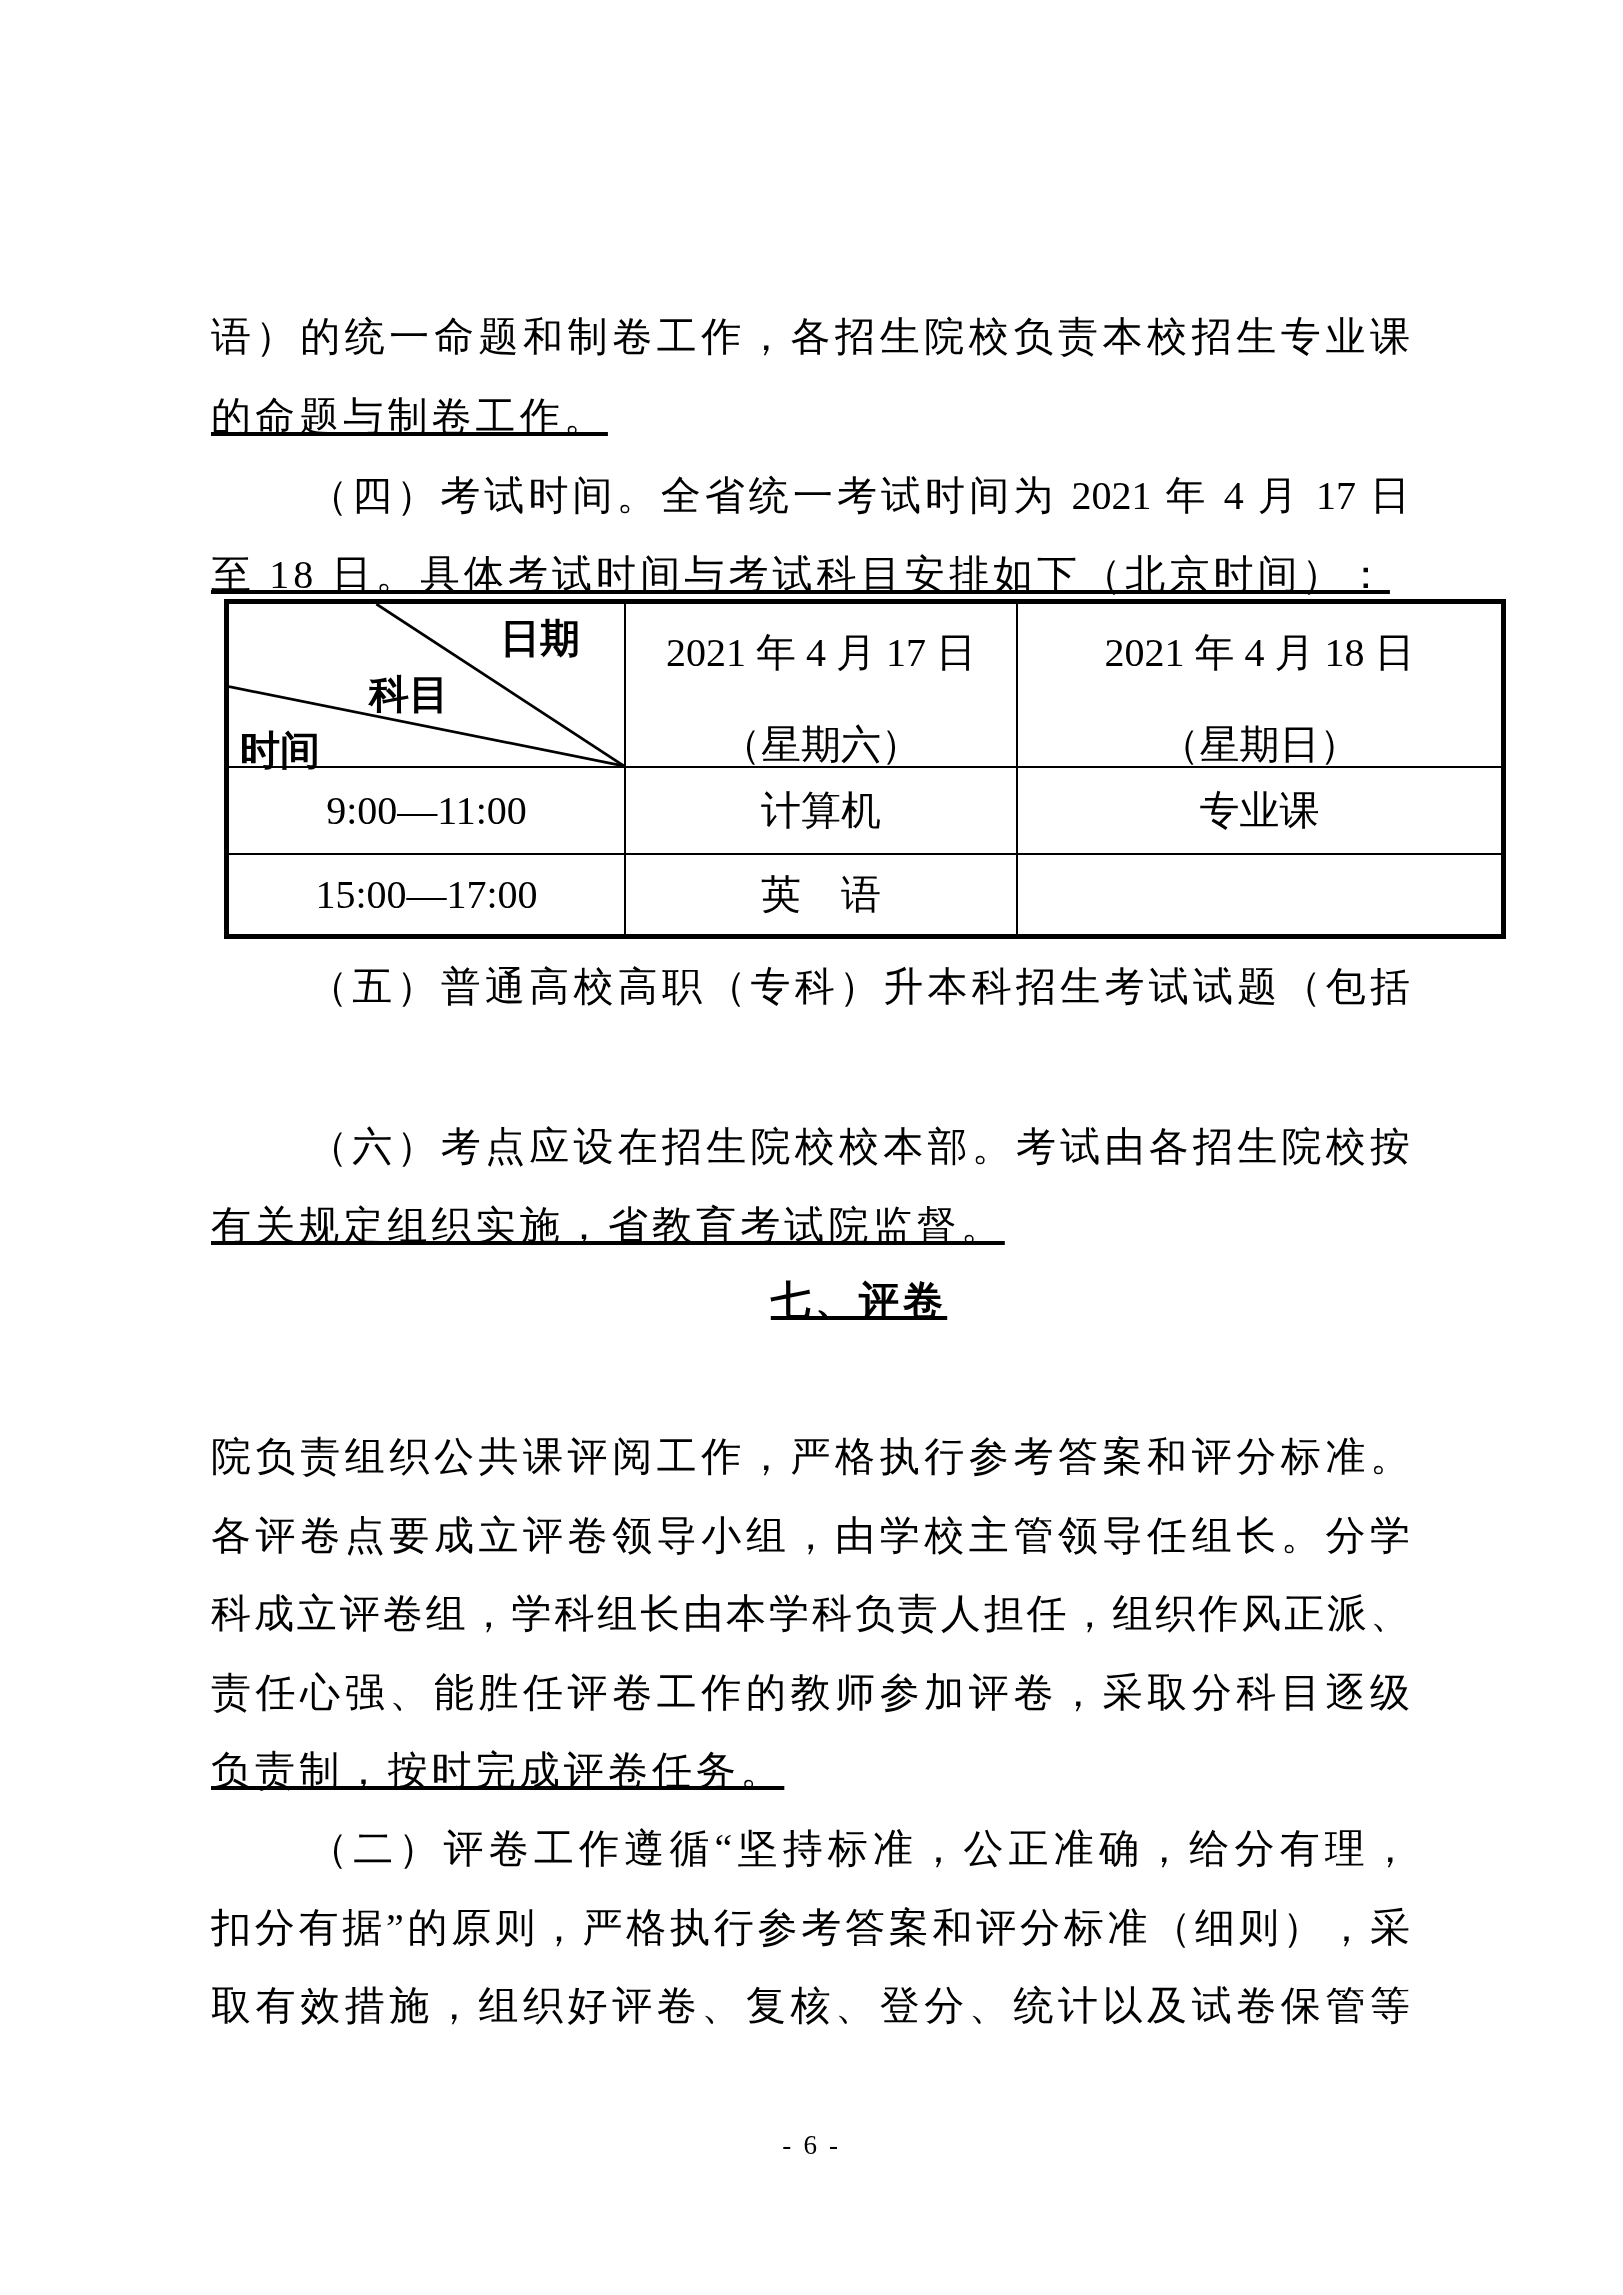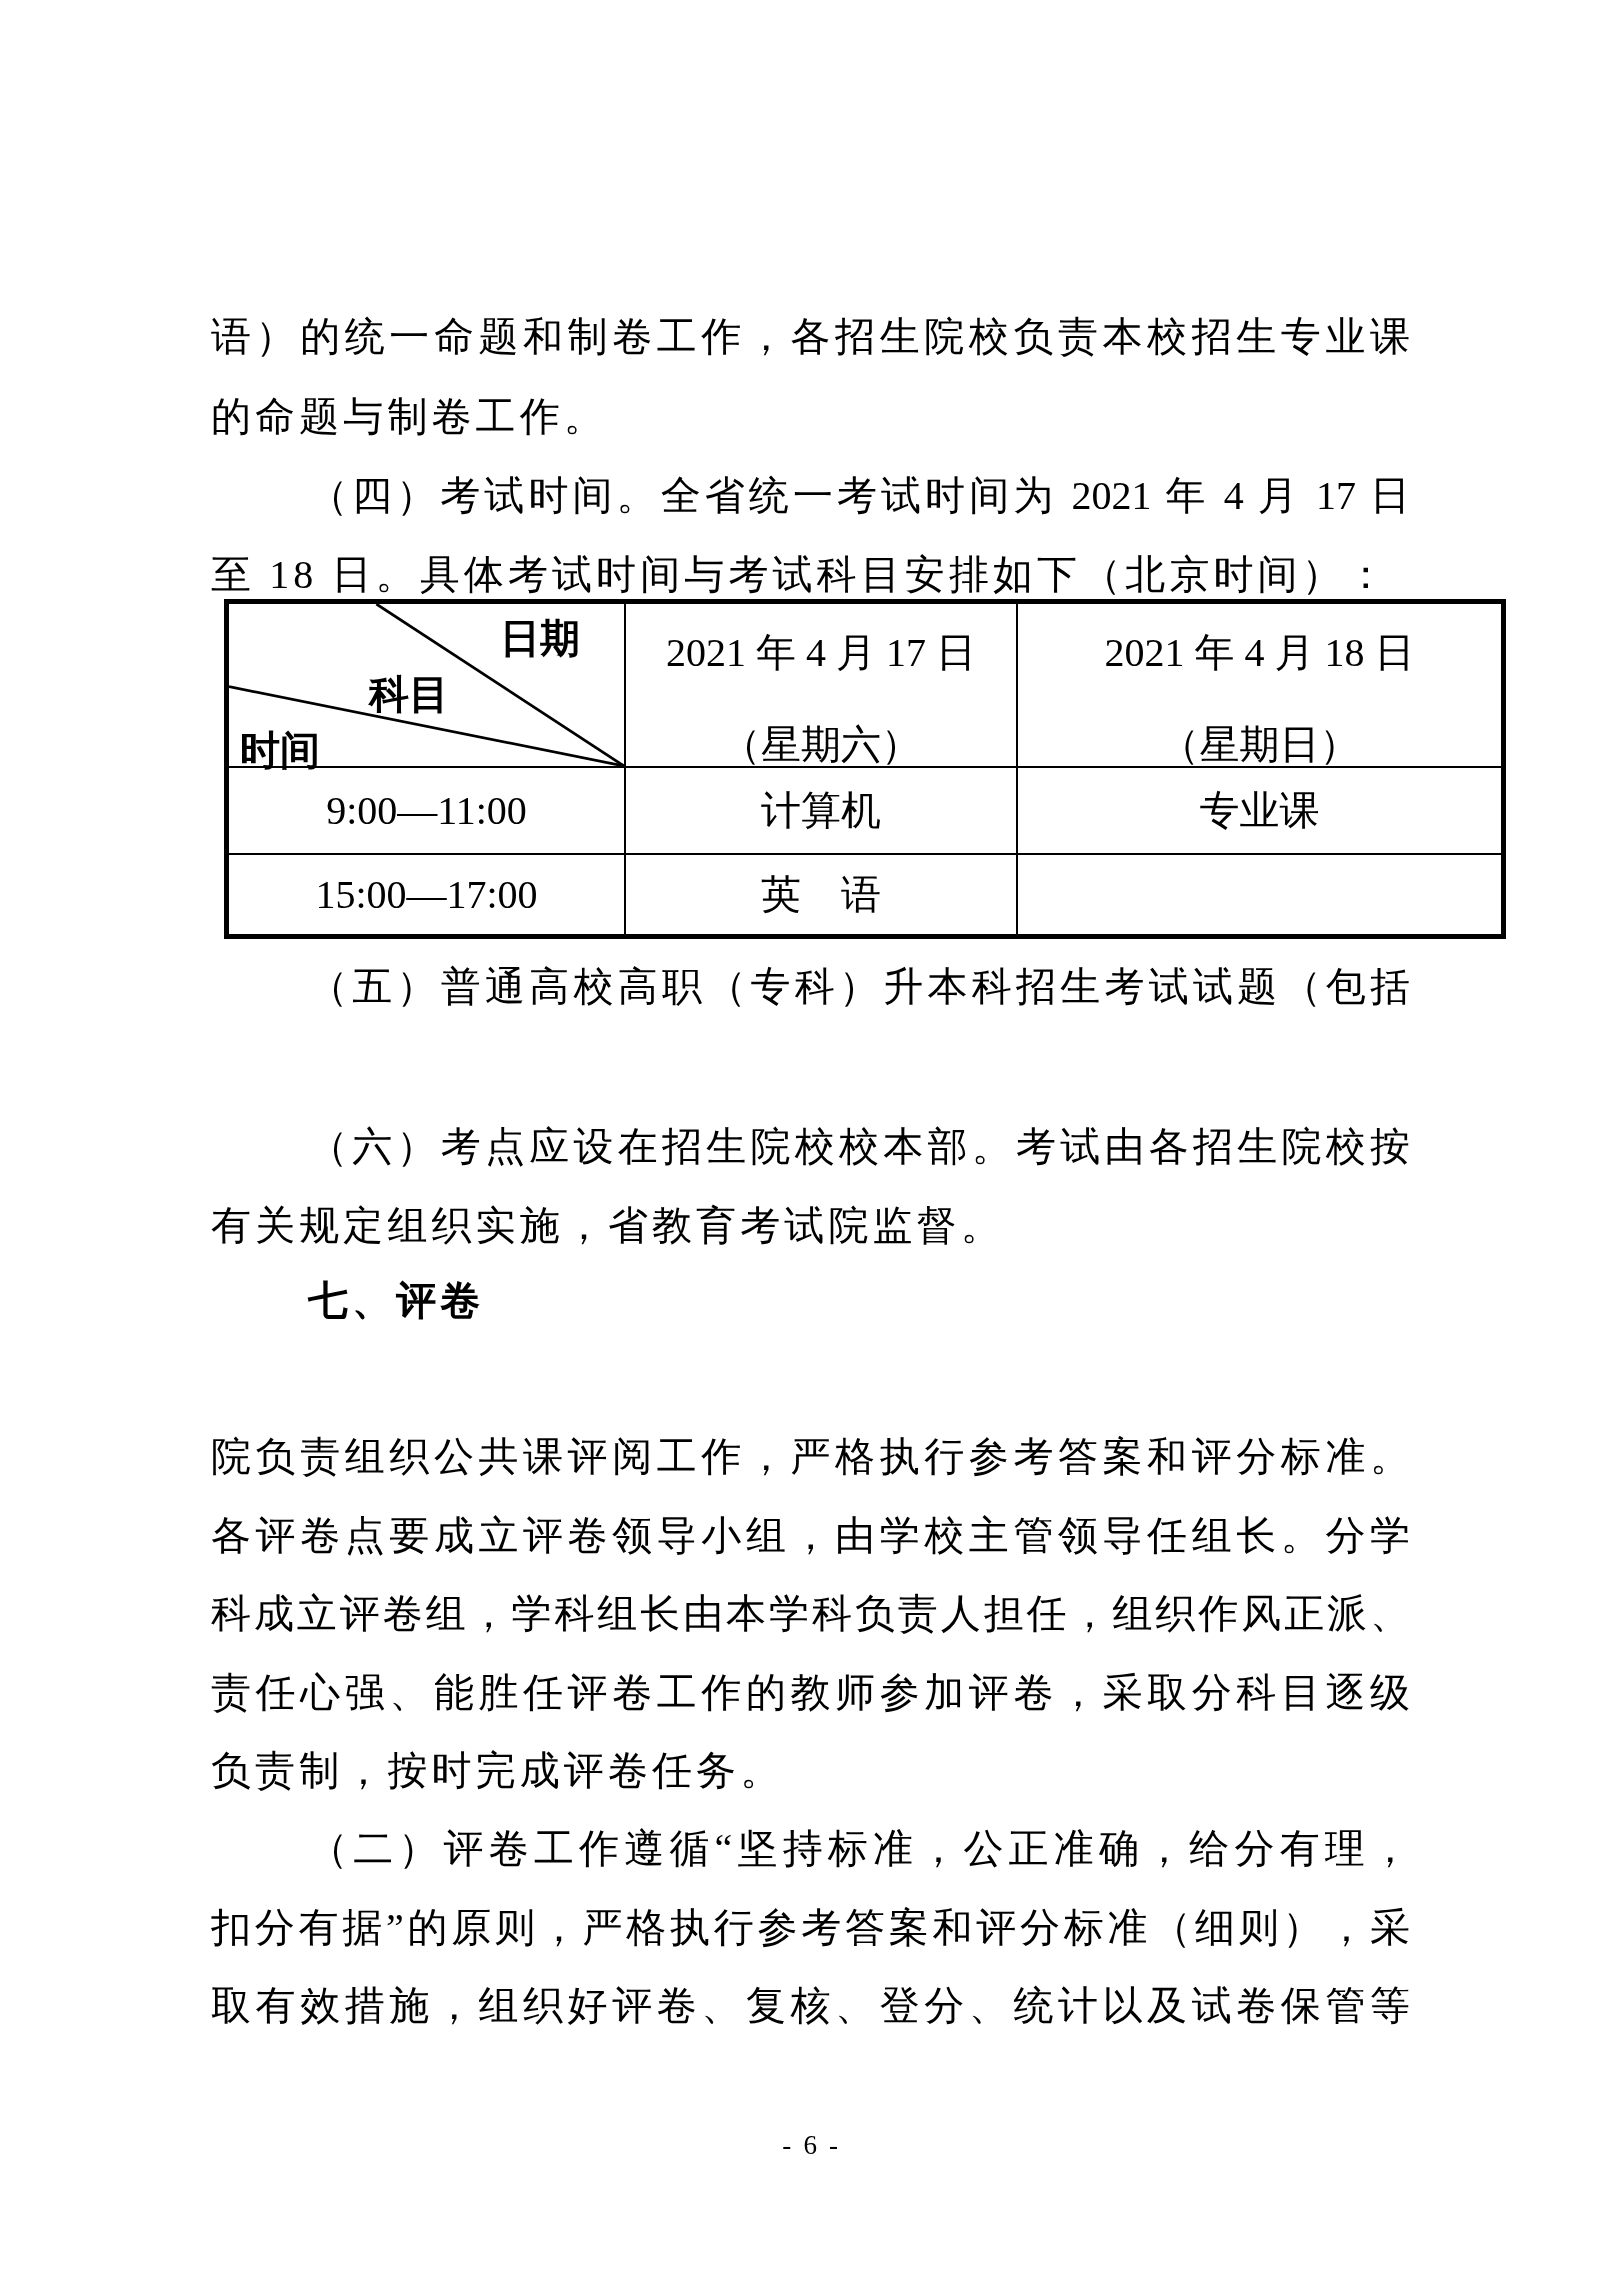--- a/index.html
+++ b/index.html
@@ -18,22 +18,22 @@
     width:1199px;
     font-size:40px;
     line-height:45px;
     white-space:nowrap;
   }
   .just{
     white-space:normal;
     text-align:justify;
     text-align-last:justify;
   }
-  .ls{letter-spacing:4.1px;}
-  .indent{text-indent:97px;}
+  .ls{letter-spacing:4.1px;text-decoration:underline;}
+  .indent{text-indent:97px;text-align:center;}
   .bold{font-weight:bold;}
 
   
   .sched-table{
     position:absolute;
     left:224px;top:599px;
     width:1282px;height:340px;
     box-sizing:border-box;
     border:5.5px solid #000;
     display:grid;

